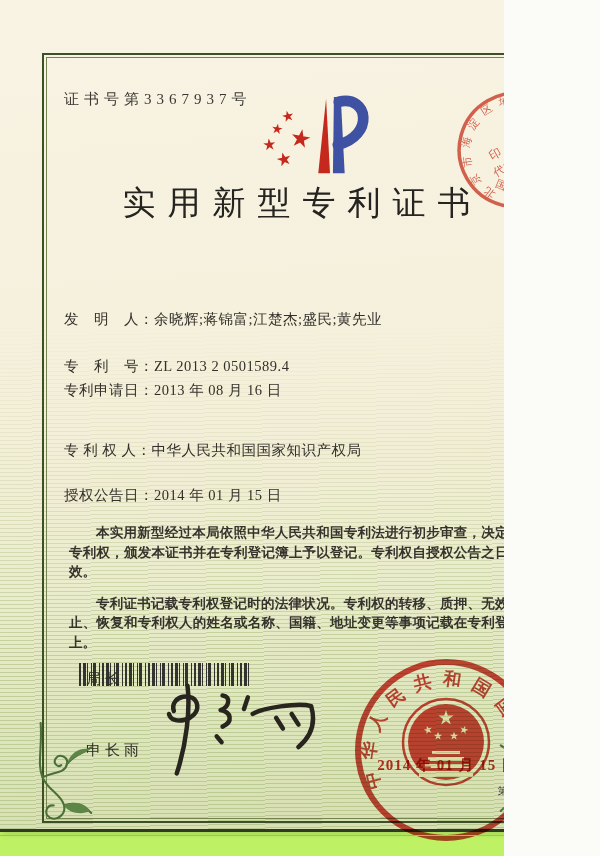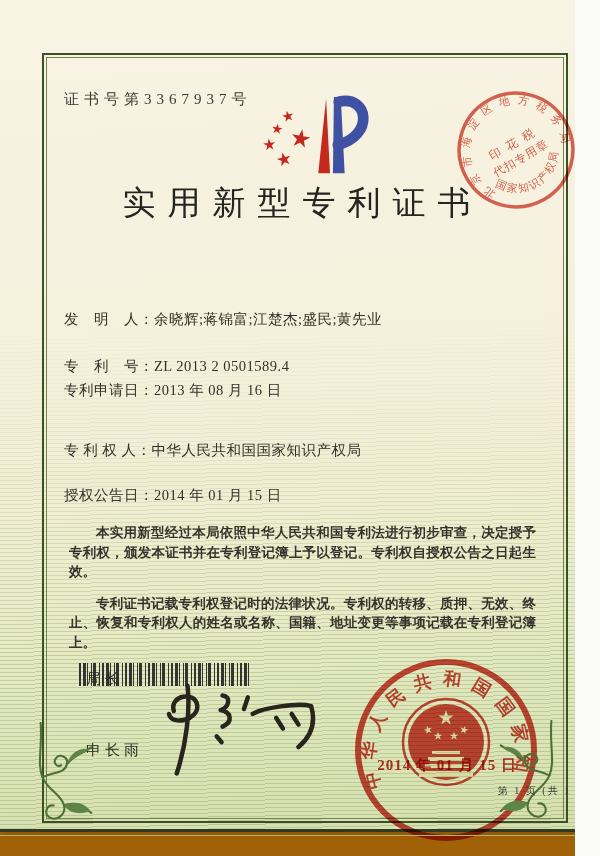--- a/index.html
+++ b/index.html
@@ -1,17 +1,17 @@
 <!DOCTYPE html>
 <html><head>
 <meta charset="utf-8">
 <style>
   html,body{margin:0;padding:0;background:#fbfbf8;}
-  .stage{position:relative;width:575px;height:856px;overflow:hidden;
-         font-family:"Liberation Serif","DejaVu Serif",serif;color:#2e2b26;background:#a16207;}
+  .stage{position:relative;width:504px;height:856px;overflow:hidden;
+         font-family:"Liberation Serif","DejaVu Serif",serif;color:#2e2b26;background:#bef264;}
   .paper{position:absolute;left:0;top:0;width:593px;height:829px;
          background:linear-gradient(176deg,#f8f3e3 0%,#f6f1dd 38%,#f2eed6 55%,#e9ecca 70%,#dde5bb 86%,#d6dfb0 100%);
          border-bottom:3px solid #2f3a23;box-shadow:2px 2px 6px rgba(0,0,0,.14);}
   .paper:after{content:"";position:absolute;left:0;right:0;bottom:-7px;height:1px;background:#a9b28a;}
   .guilloche{position:absolute;inset:0;pointer-events:none;
          background:repeating-linear-gradient(179deg,rgba(118,146,66,.30) 0 1px,rgba(0,0,0,0) 1px 4px);
          -webkit-mask-image:linear-gradient(180deg,rgba(0,0,0,0) 0 38%,rgba(0,0,0,.45) 58%,#000 78%);
          mask-image:linear-gradient(180deg,rgba(0,0,0,0) 0 38%,rgba(0,0,0,.45) 58%,#000 78%);}
   .frame{position:absolute;left:42px;top:53px;width:522px;height:766px;border:2px solid #3c5026;}
   .frame-inner{position:absolute;inset:2px;border:1px solid #75834e;}

